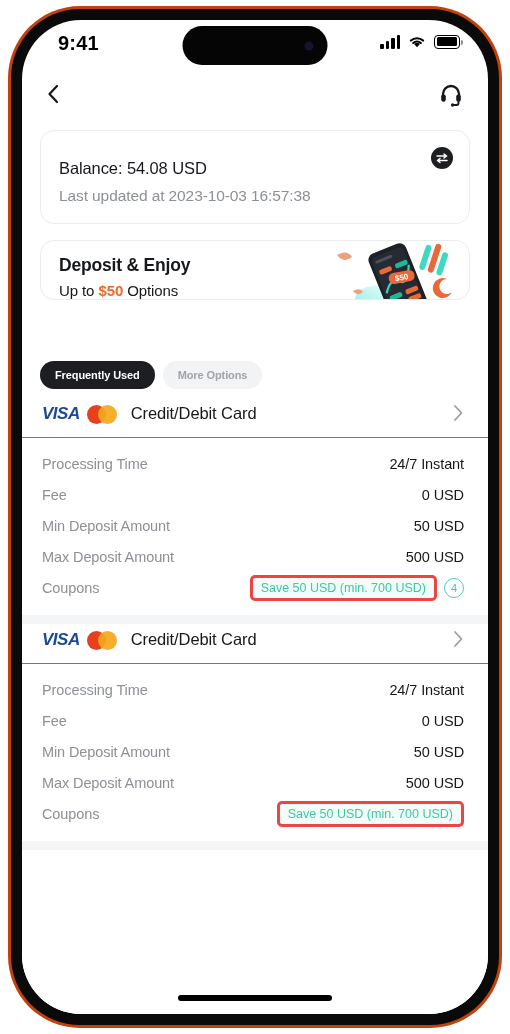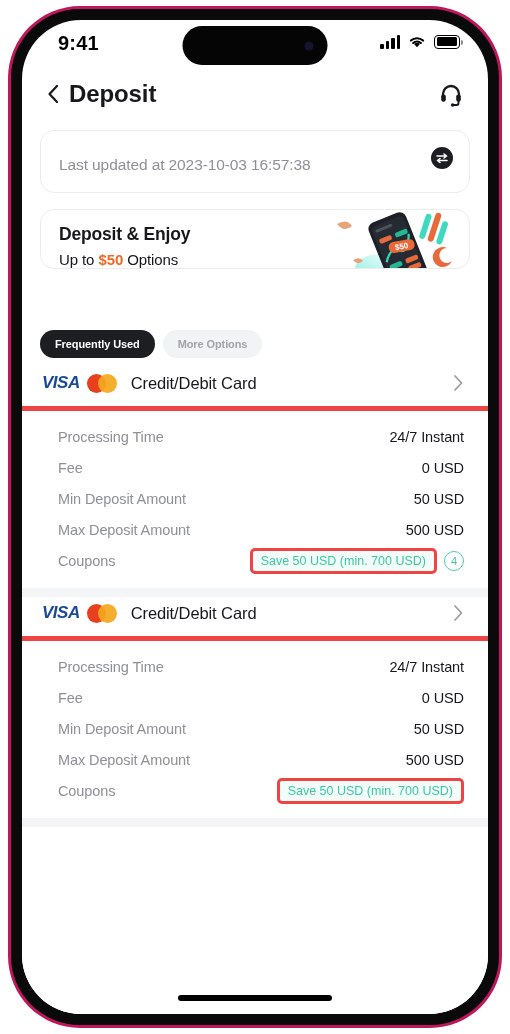--- a/index.html
+++ b/index.html
@@ -15,21 +15,21 @@
   }
 
   
   .device {
     position: absolute;
     left: 8px;
     top: 6px;
     width: 494px;
     height: 1022px;
     border-radius: 72px;
-    background: #be185d;
+    background: #c2410c;
     padding: 0;
     box-sizing: border-box;
   }
   .device-bezel {
     position: absolute;
     left: 3px;
     top: 3px;
     right: 3px;
     bottom: 3px;
     border-radius: 69px;
@@ -262,23 +262,23 @@
     white-space: nowrap;
     margin-top: 43px;
   }
   .tab.active { background: #1c1e22; color: #ffffff; }
   .tab.inactive { background: #f2f3f5; color: #a0a3a9; }
 
   
   .method-block { background: #fff; margin-top: 15px; }
   .method-head {
     display: flex;
-    align-items: center;
+    align-items: flex-start;
     padding: 0 24px 13px 20px;
-    border-bottom: 5px solid #ef4444;
+    border-bottom: 1px solid #ef4444;
     cursor: pointer;
   }
   .brand-logos {
     display: flex;
     align-items: center;
     gap: 7px;
     flex: none;
   }
   .visa-logo {
     font-size: 17px;
@@ -298,21 +298,21 @@
   .mc-logo .c1 { left: 0; background: #e8401f; }
   .mc-logo .c2 { right: 0; background: #f4a81c; opacity: 0.92; }
   .method-name {
     margin-left: 14px;
     font-size: 16.5px;
     color: #16181c;
     letter-spacing: -0.1px;
   }
   .method-arrow { margin-left: auto; width: 11px; height: 18px; }
 
-  .detail-rows { padding: 10px 24px 12px 20px; margin-left: 16px; }
+  .detail-rows { padding: 10px 24px 12px 20px; }
   .drow {
     display: flex;
     align-items: center;
     justify-content: space-between;
     min-height: 26px;
     padding: 2.5px 0;
   }
   .dlabel { font-size: 14.5px; color: #8d9096; letter-spacing: -0.1px; }
   .dvalue { font-size: 14.5px; color: #16181c; letter-spacing: -0.1px; }
   .coupon-wrap { display: flex; align-items: center; gap: 7px; }
@@ -379,34 +379,34 @@
           <div class="battery">
               <span></span>
             </div>
         </div>
       </div>
 
       <div class="navbar">
         <svg class="back-chevron" viewBox="0 0 18 22">
           <path d="M13 3 L5.5 11 L13 19" stroke="#16181c" stroke-width="2.2" fill="none" stroke-linecap="round" stroke-linejoin="round"></path>
         </svg>
-        <div class="nav-title">Deposit</div>
         <div class="nav-spacer"></div>
         <svg class="support-icon" viewBox="0 0 26 26">
           <path d="M5 16 V13 a8 8 0 0 1 16 0 v3" stroke="#16181c" stroke-width="2.3" fill="none" stroke-linecap="round"></path>
           <rect x="3.2" y="13.4" width="4.6" height="7.4" rx="2.2" fill="#16181c"></rect>
           <rect x="18.2" y="13.4" width="4.6" height="7.4" rx="2.2" fill="#16181c"></rect>
           <path d="M20.5 20.8 v1.2 a2 2 0 0 1 -2 2 h-2.6" stroke="#16181c" stroke-width="1.9" fill="none" stroke-linecap="round"></path>
           <circle cx="14.6" cy="24" r="1.7" fill="#16181c"></circle>
         </svg>
       </div>
 
       <div class="content">
 
         <div class="account-card">
+          <div class="acct-balance">Balance: 54.08 USD</div>
           <div class="acct-line-muted">Last updated at 2023-10-03 16:57:38</div>
           <div class="switch-acct">
             <svg width="22" height="22" viewBox="0 0 22 22">
               <path d="M6 9 H15 M13 7 L15.6 9 L13 11" stroke="#fff" stroke-width="1.5" fill="none" stroke-linecap="round" stroke-linejoin="round"></path>
               <path d="M16 13.5 H7 M9 11.5 L6.4 13.5 L9 15.5" stroke="#fff" stroke-width="1.5" fill="none" stroke-linecap="round" stroke-linejoin="round"></path>
             </svg>
           </div>
         </div>
 
         <div class="promo">

